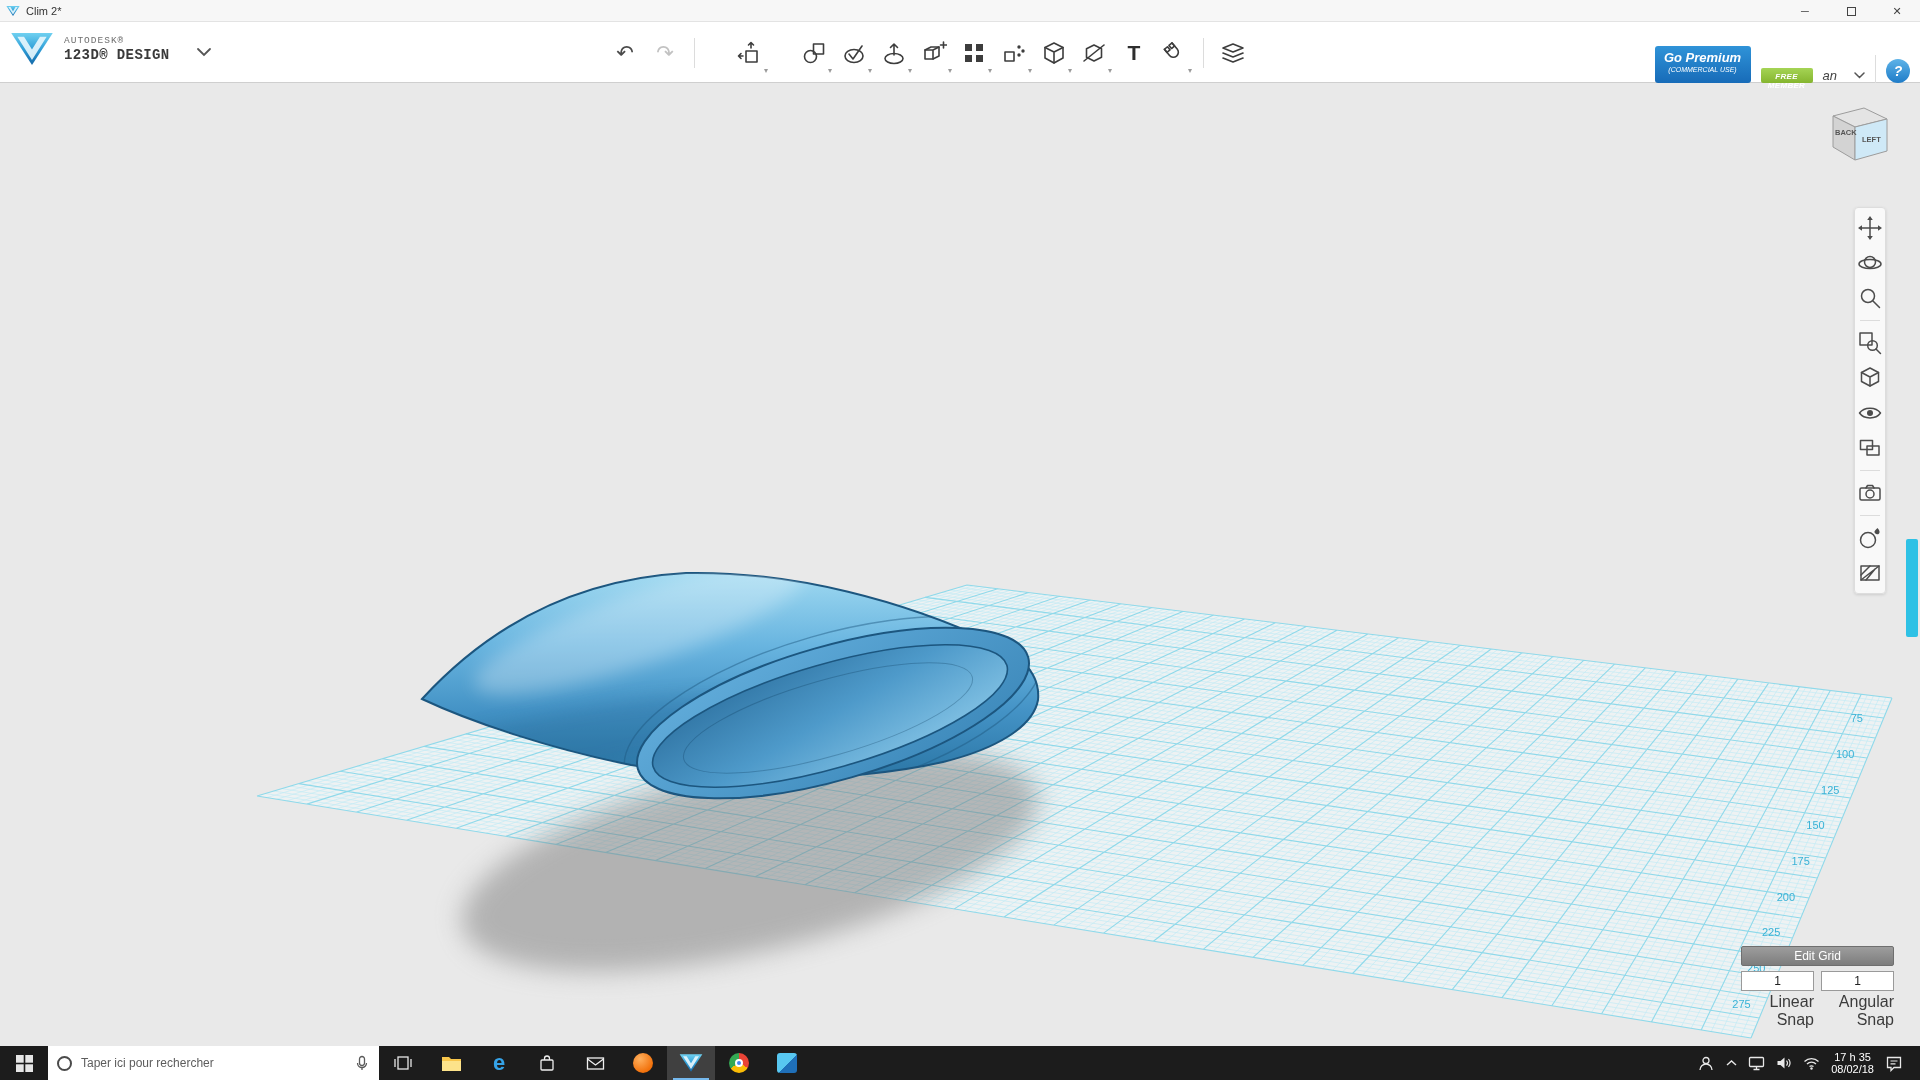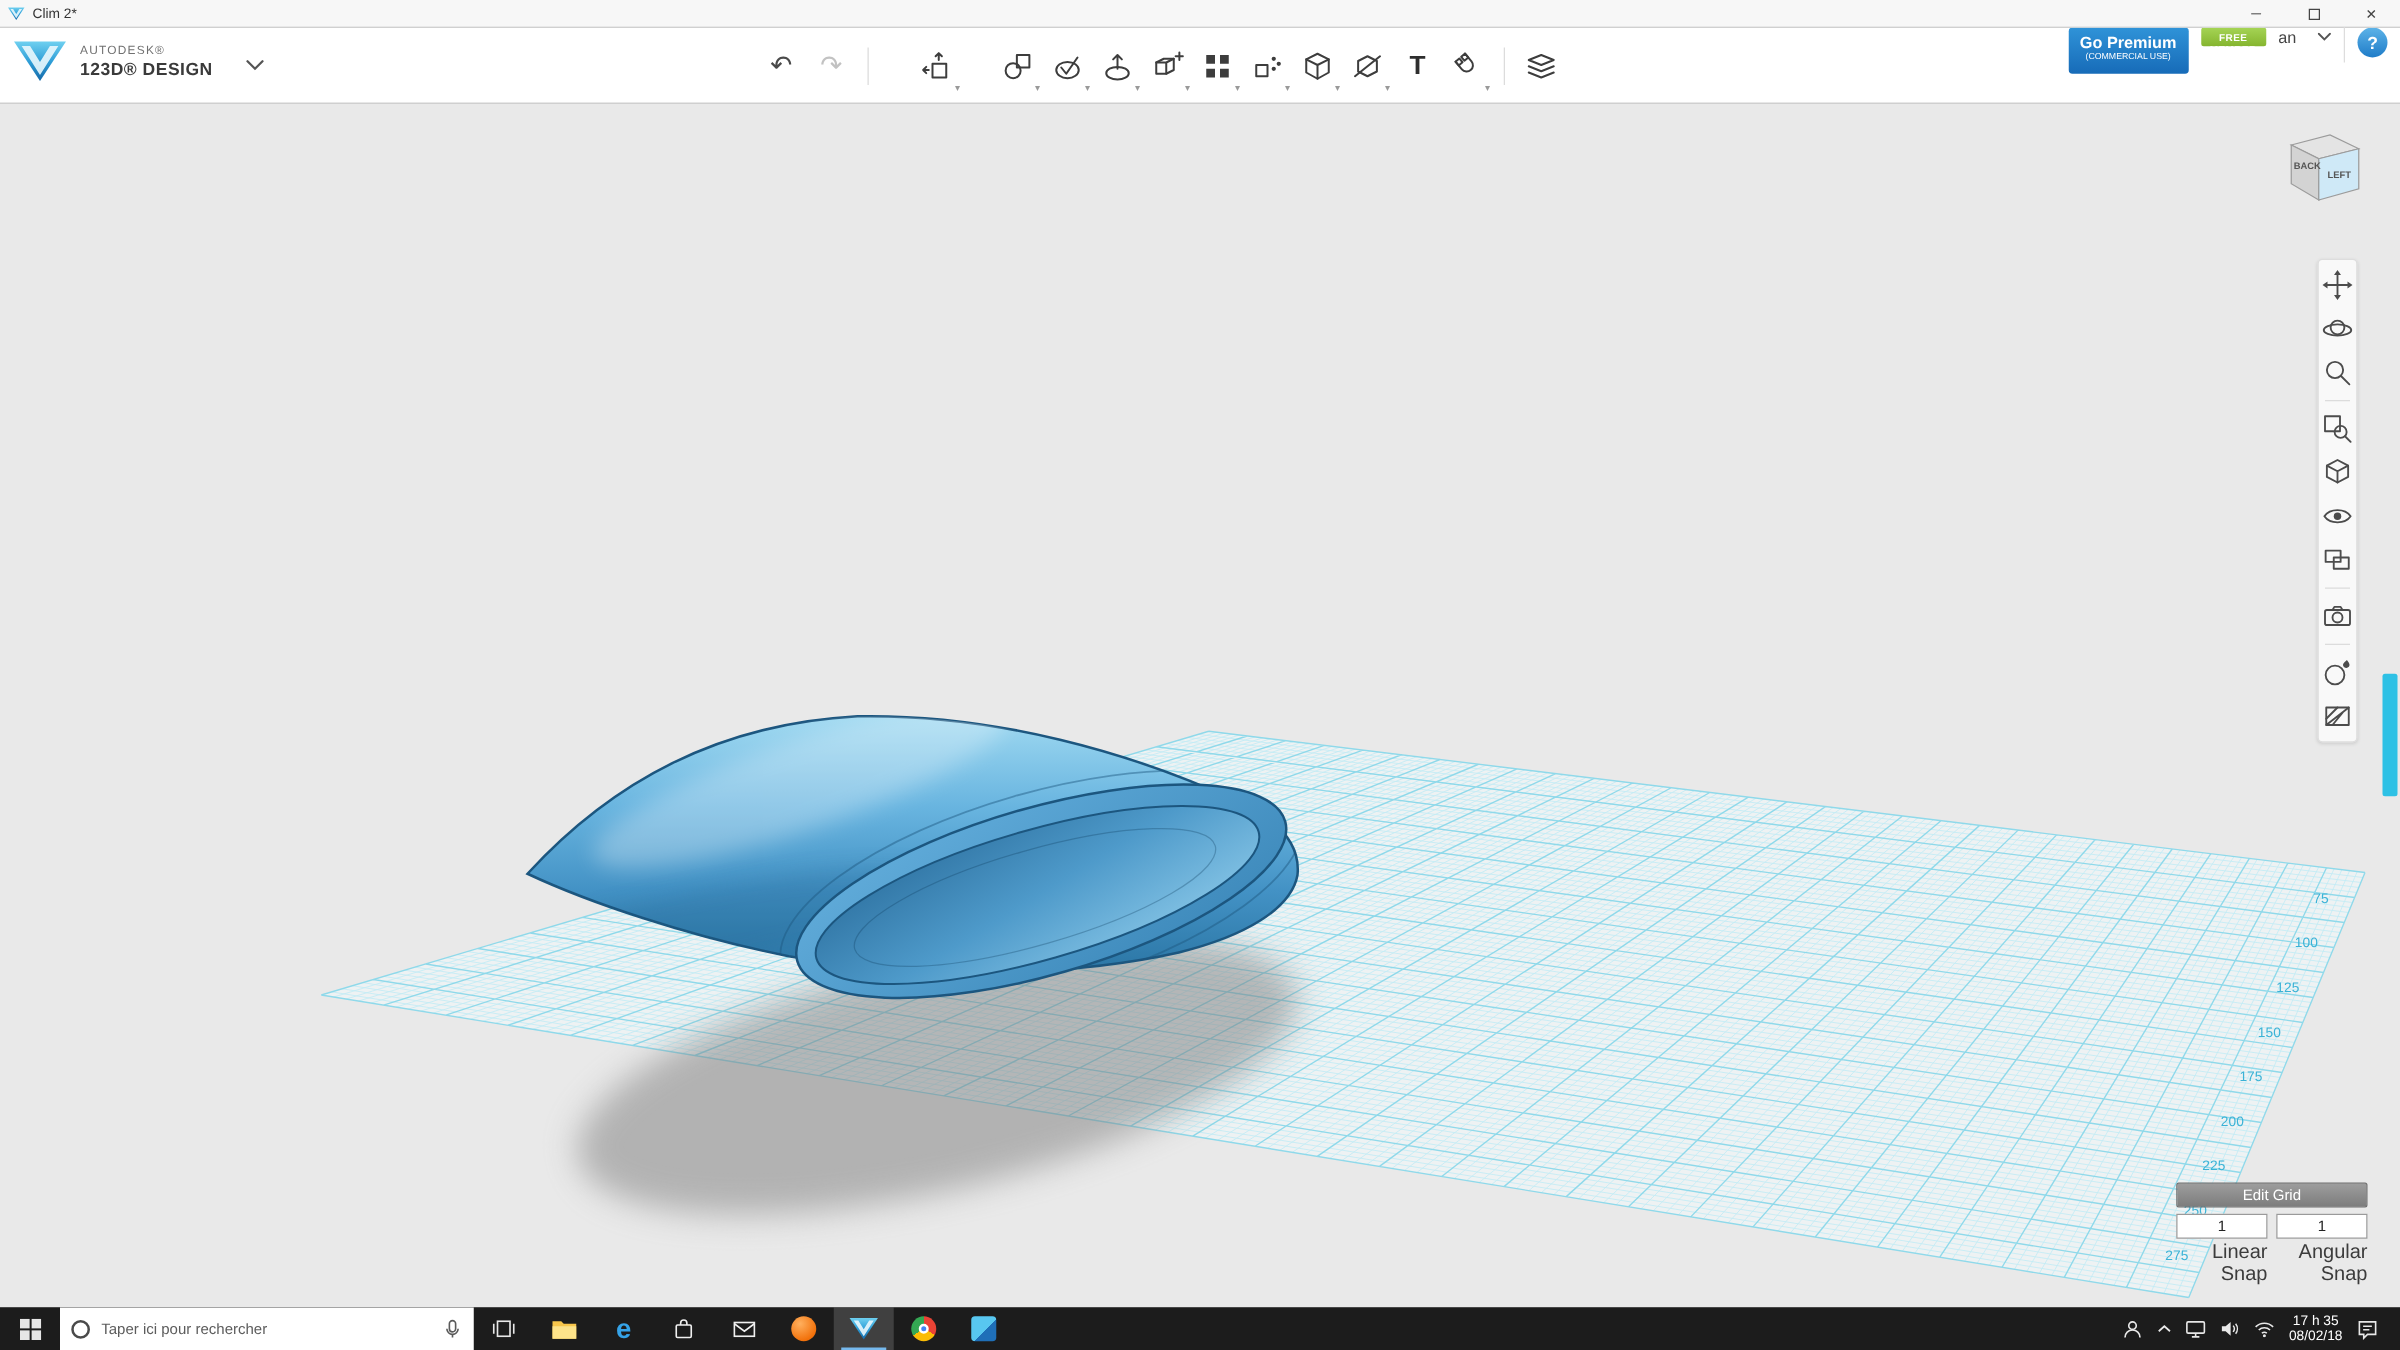--- a/index.html
+++ b/index.html
@@ -8,38 +8,38 @@
 
   
   .titlebar { position:absolute; top:0; left:0; right:0; height:22px; background:#f7f7f7; border-bottom:1px solid #e3e3e3; display:flex; align-items:center; padding-left:6px; z-index:30; }
   .tb-title { font-size:11px; color:#333; margin-left:6px; }
   .win-controls { position:absolute; right:0; top:0; height:22px; display:flex; }
   .wbtn { width:46px; height:22px; display:flex; align-items:center; justify-content:center; font-size:11px; color:#444; cursor:pointer; }
   .max-box { width:9px; height:9px; border:1px solid #444; display:inline-block; }
 
   
   .toolbar { position:absolute; top:22px; left:0; right:0; height:61px; background:#ffffff; border-bottom:1px solid #cfcfcf; z-index:25; }
-  .brand { position:absolute; left:10px; top:8px; display:flex; align-items:center; cursor:pointer; }
+  .brand { position:absolute; left:10px; top:8px; display:flex; align-items:center; cursor:pointer;font-family:Liberation Mono, monospace; }
   .brand-text { margin-left:10px; }
   .brand-l1 { font-size:9.5px; color:#707070; letter-spacing:1px; }
   .brand-l2 { font-size:14px; font-weight:bold; color:#3a3a3a; letter-spacing:.4px; margin-top:1px; }
   .brand-caret { margin-left:26px; margin-top:6px; }
 
   .tools { position:absolute; left:605px; top:0; height:61px; display:flex; align-items:center; }
   .tool { position:relative; width:40px; height:44px; display:flex; align-items:center; justify-content:center; cursor:pointer; border-radius:3px; }
   .undo-g { font-size:21px; color:#4a4a4a; line-height:1; }
   .redo-g { font-size:21px; color:#c2c2c2; line-height:1; }
   .text-tool { font-size:21px; font-weight:bold; color:#2e2e2e; }
   .caret { position:absolute; right:2px; bottom:0px; font-size:8px; color:#9a9a9a; line-height:1; }
   .vsep { width:1px; height:30px; background:#dcdcdc; margin:0 9px; }
   .gap1 { width:26px; } .gap2 { width:24px; }
   .ti { stroke:#3d3d3d; fill:none; stroke-width:1.6; stroke-linecap:round; stroke-linejoin:round; }
   .tif { fill:#3d3d3d; stroke:none; }
 
-  .acct { position:absolute; right:10px; top:0; height:61px; display:flex; align-items:flex-start; gap:10px; }
+  .acct { position:absolute; right:10px; top:0; height:61px; display:flex; align-items:flex-end; gap:10px;font-style:italic; }
   .premium-btn { width:96px; height:37px; background:linear-gradient(#2f93d8,#176bb8); border-radius:3px; color:#fff; text-align:center; cursor:pointer; padding-top:4px; }
   .premium-btn .p1 { font-size:13px; font-weight:bold; }
   .premium-btn .p2 { font-size:7px; margin-top:1px; }
   .member-badge { width:52px; height:15px; background:linear-gradient(#a5d455,#85b52f); border-radius:2px; color:#fff; font-size:8px; font-weight:bold; text-align:center; padding-top:4px; line-height:9px; letter-spacing:.3px; }
   .user { display:flex; align-items:center; gap:17px; cursor:pointer; color:#444; font-size:13px; }
   .acct-sep { width:1px; height:28px; background:#ddd; }
   .help-btn { width:24px; height:24px; border-radius:50%; background:linear-gradient(#5db3e8,#1f7cc8); color:#fff; font-size:14px; font-weight:bold; display:flex; align-items:center; justify-content:center; cursor:pointer; }
 
   
   .viewport { position:absolute; top:83px; left:0; right:0; bottom:34px; background:#e9e9e9; overflow:hidden; }

